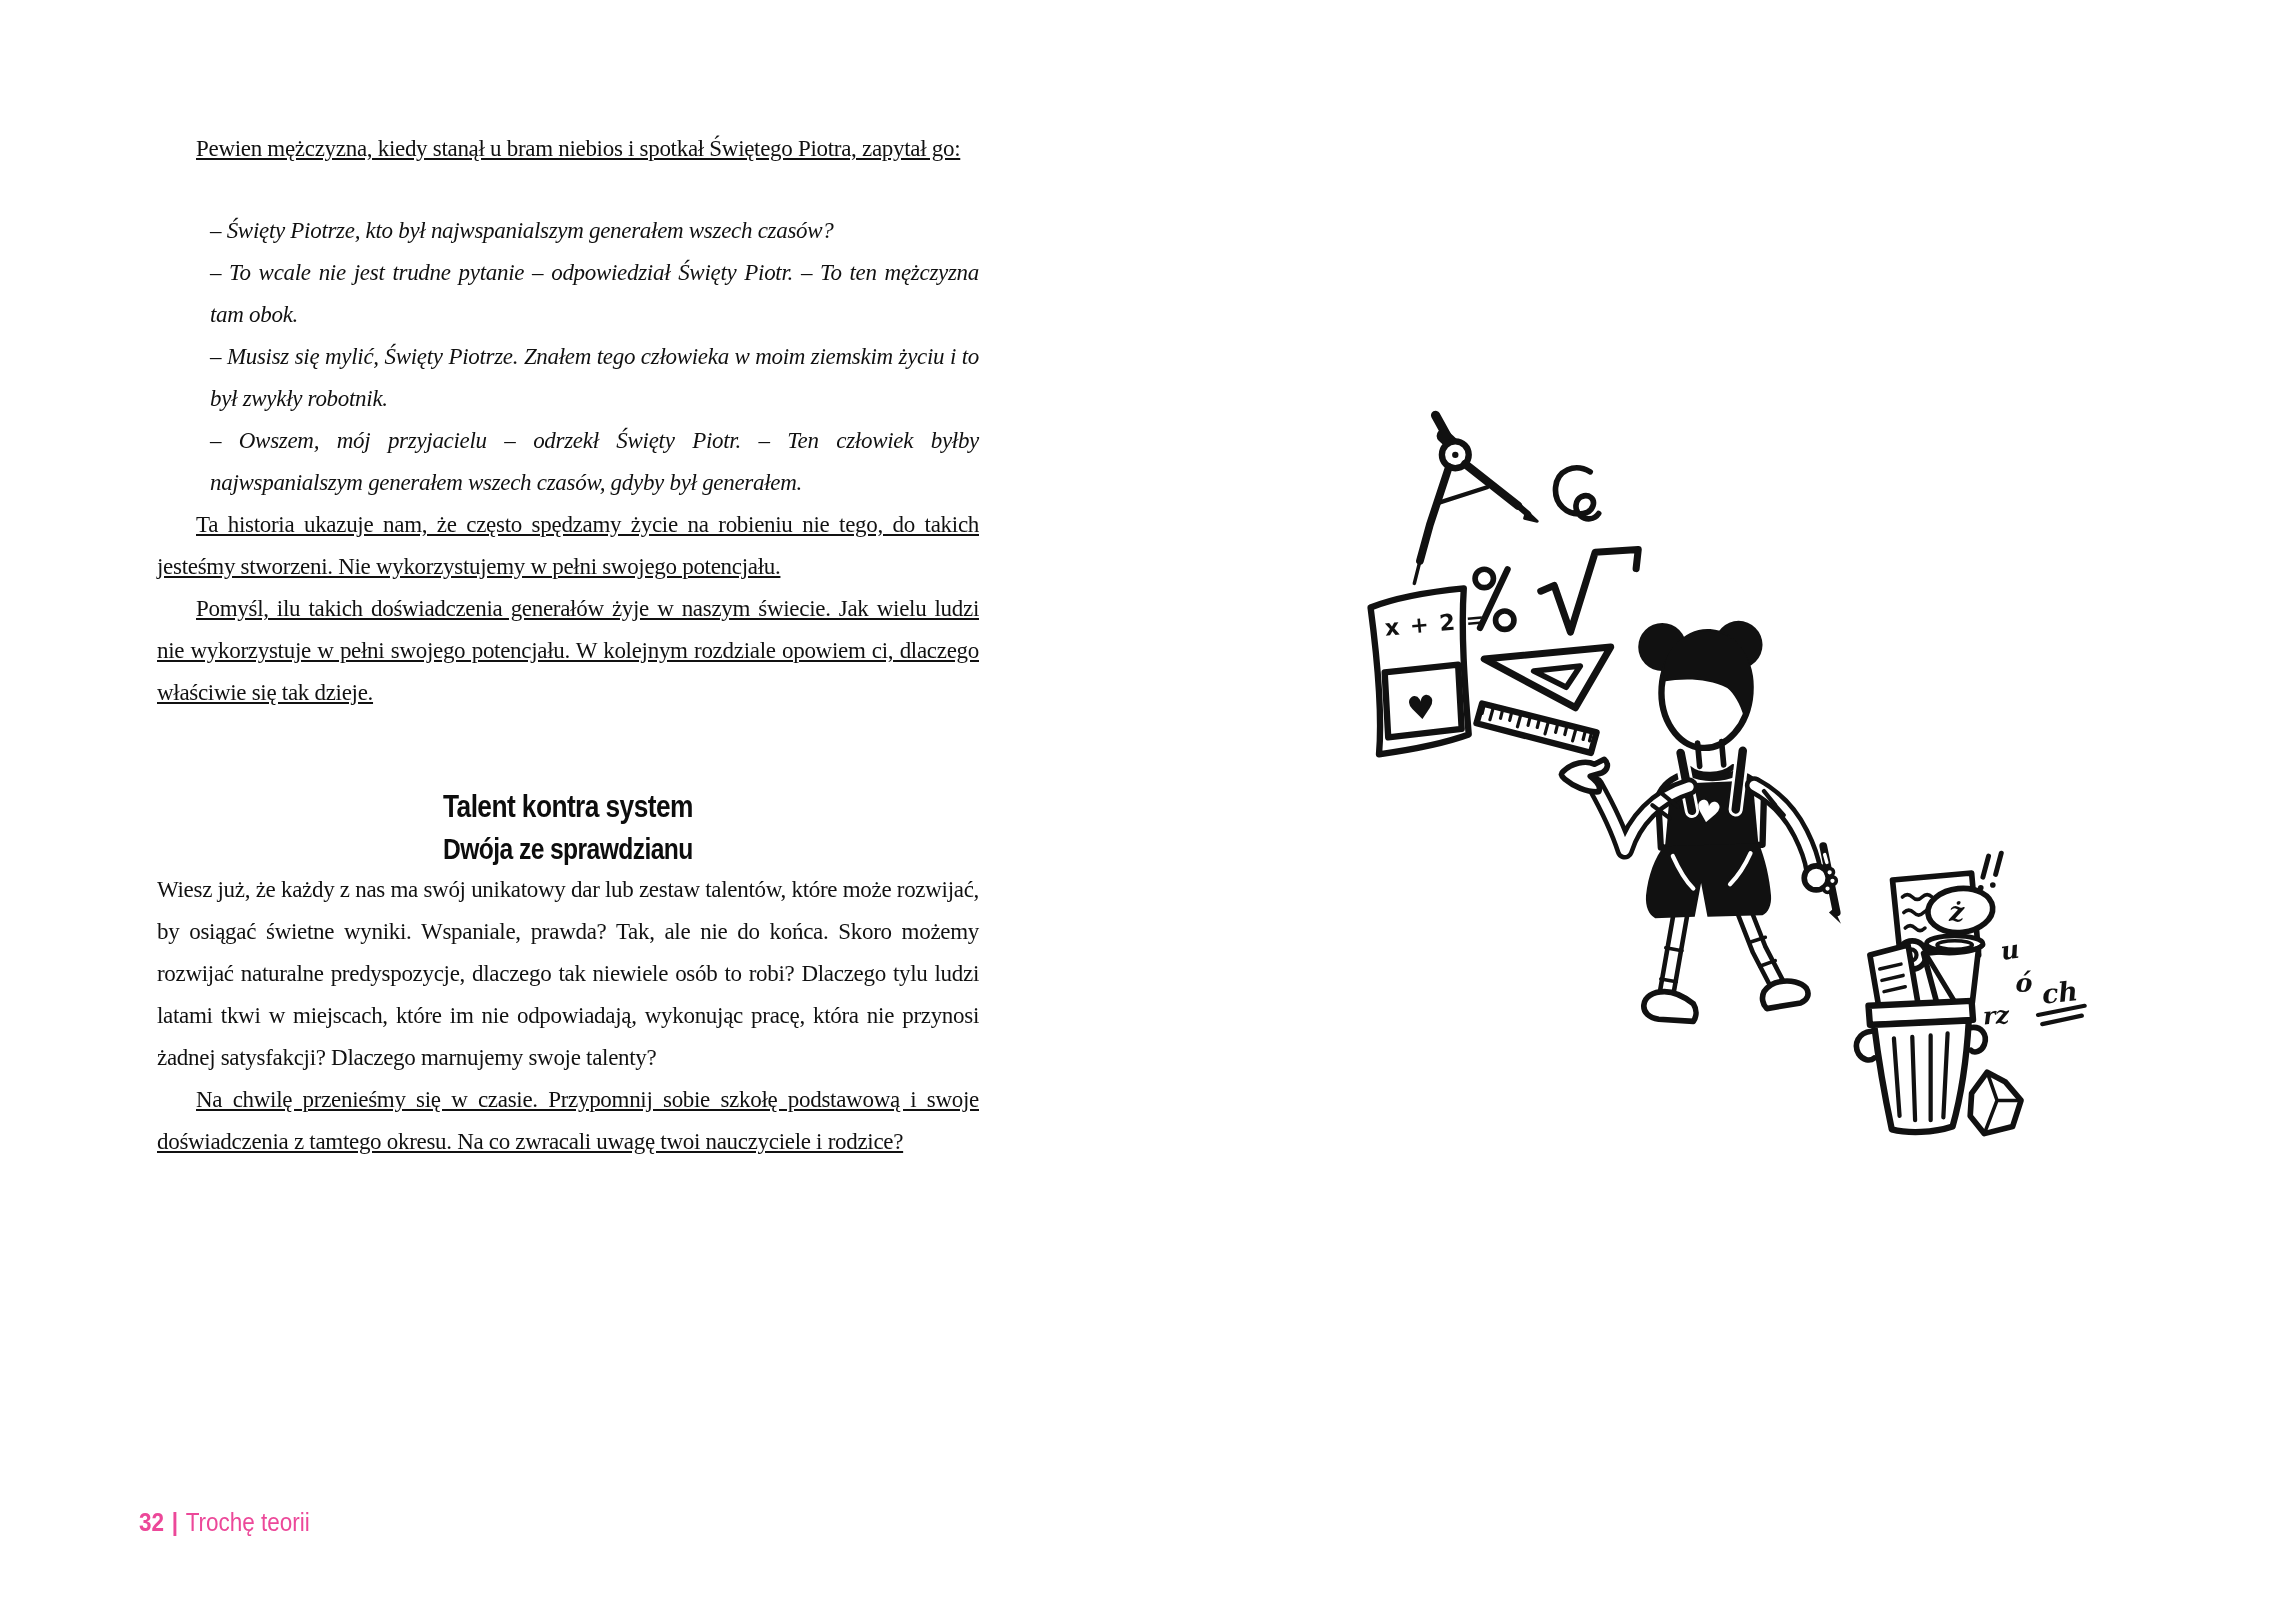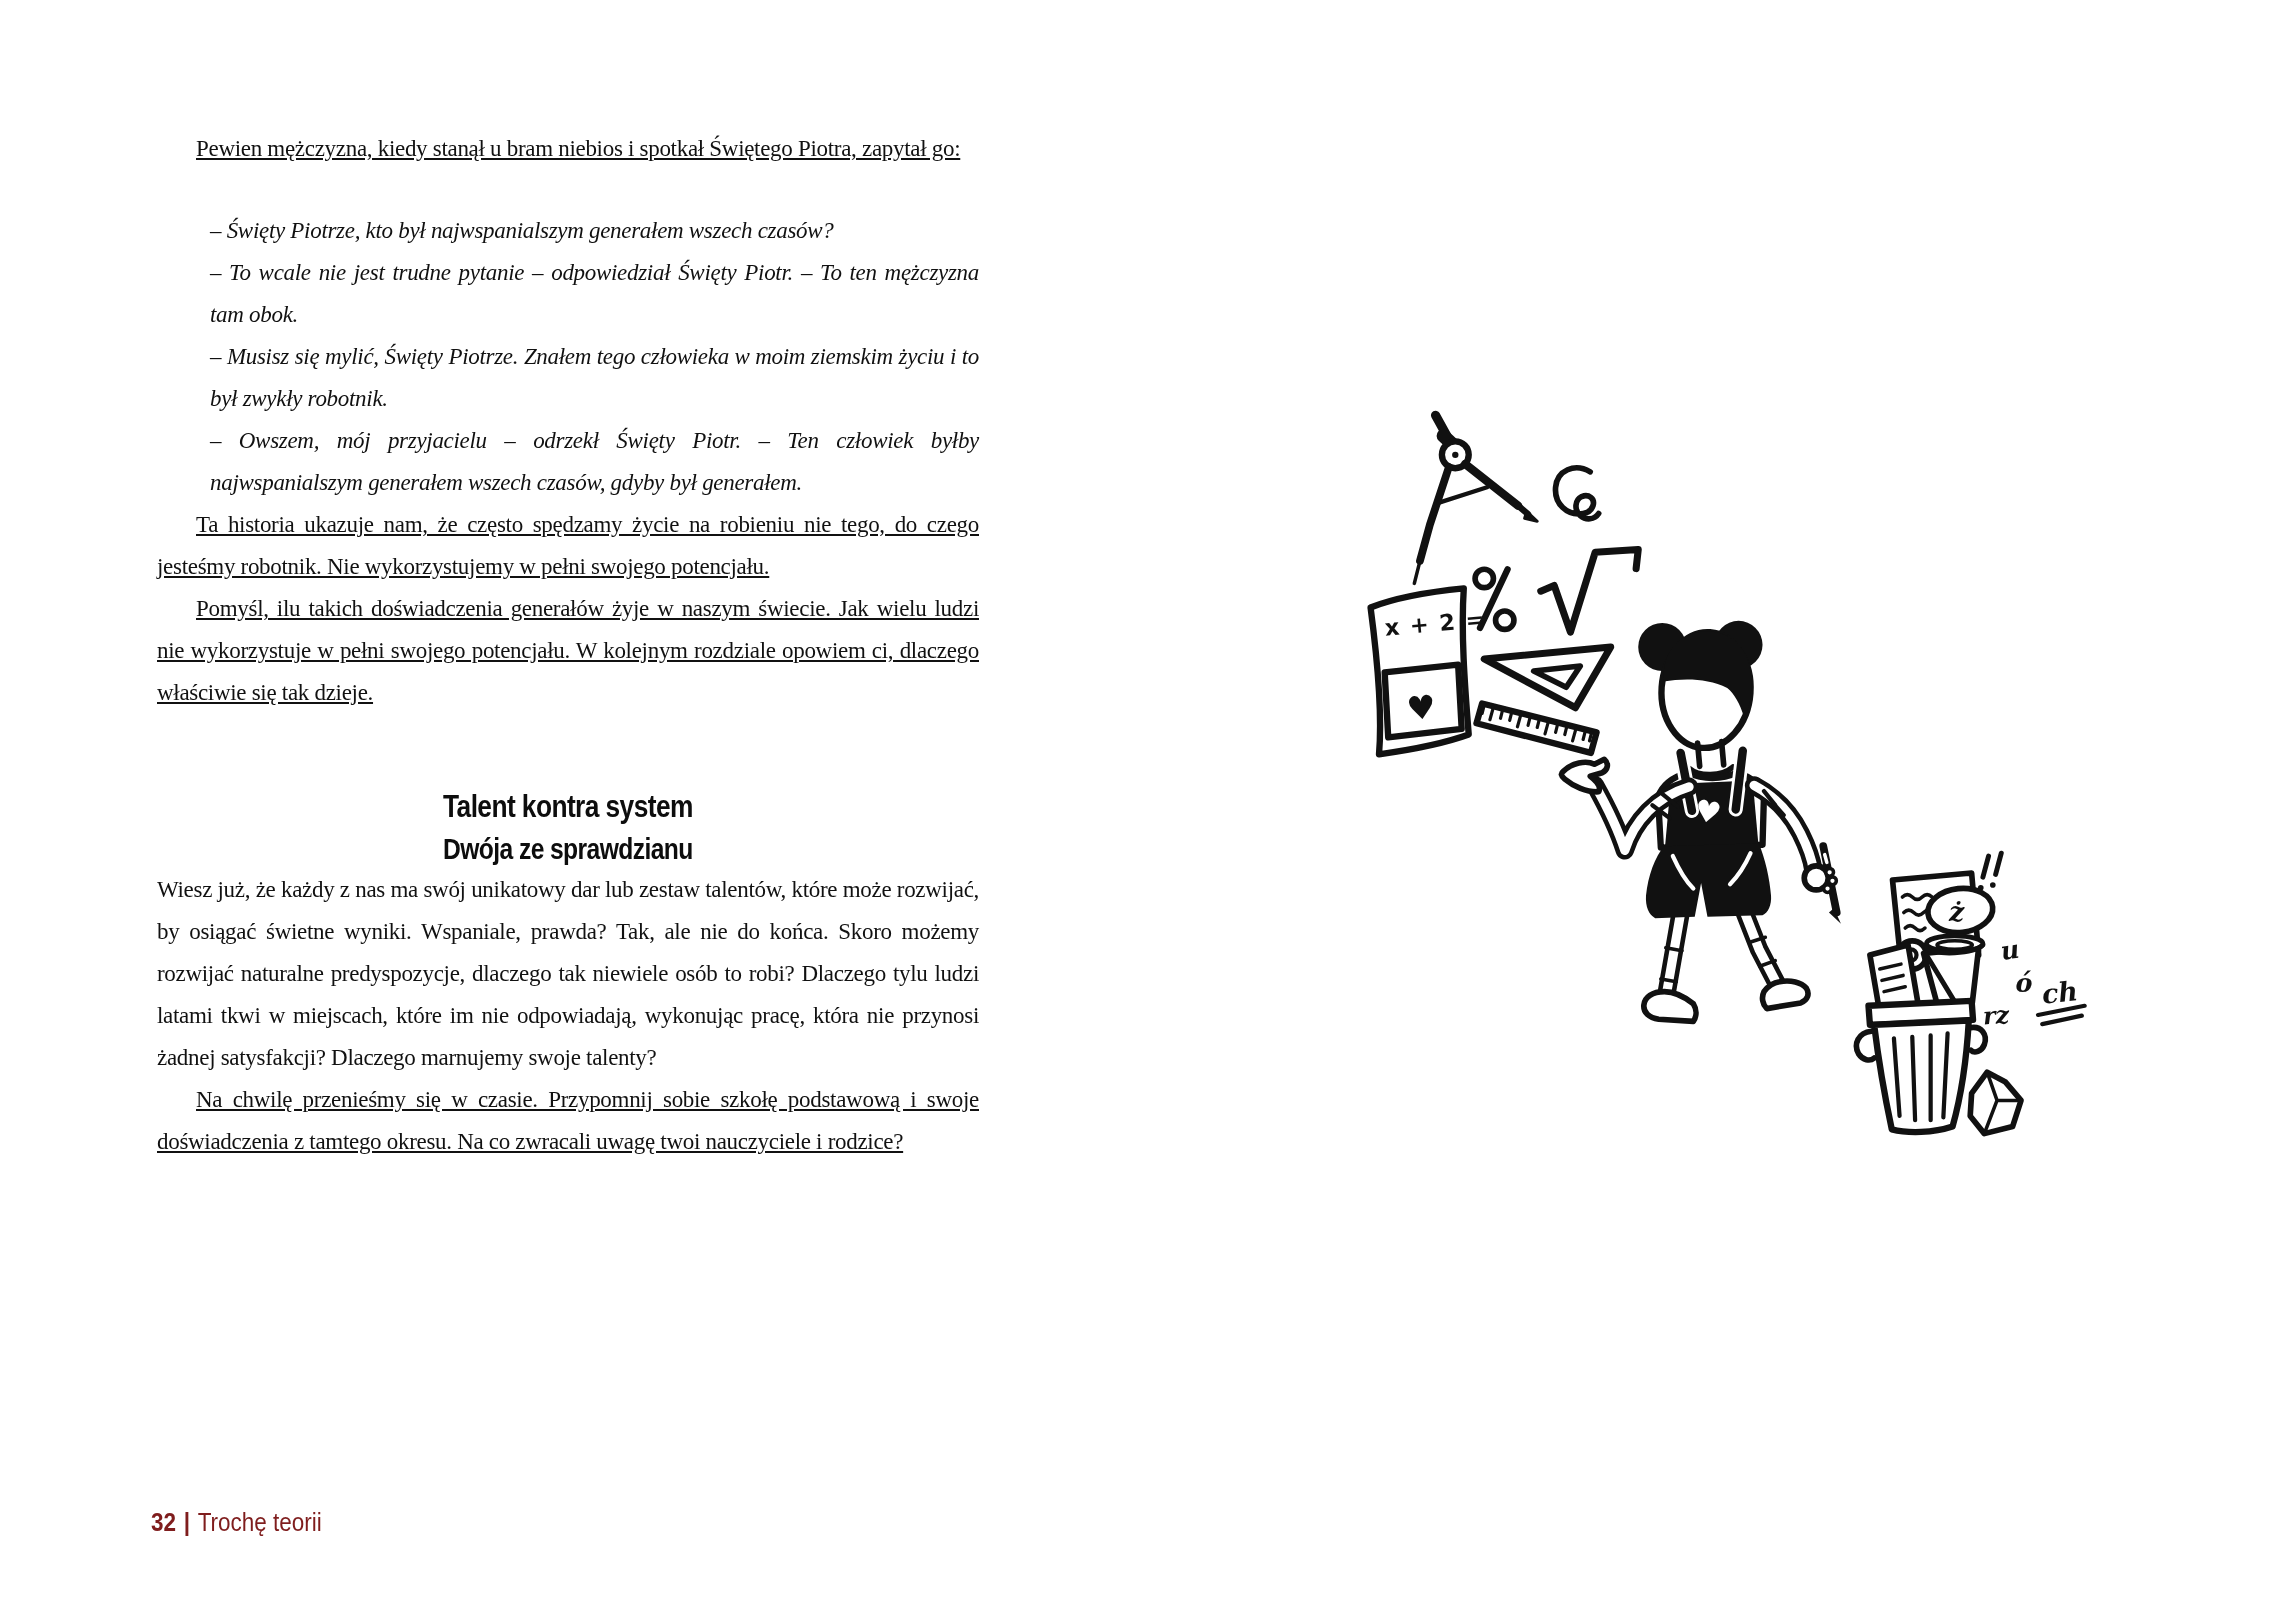--- a/index.html
+++ b/index.html
@@ -20,22 +20,22 @@
   .after-dialogue{margin-top:32px;}
   .section-heading,.sub-heading{
     text-align:center;font-family:"Liberation Sans",sans-serif;
     font-weight:bold;margin:0;color:#0d0d0d;
   }
   .section-heading{margin-top:71px;font-size:31px;line-height:44px;}
   .sub-heading{font-size:29px;line-height:40px;}
   .condensed{display:inline-block;transform:scaleX(0.85);transform-origin:center;letter-spacing:-0.7px;}
   .first-after-heading{margin-top:38px;}
   .footer{
-    position:absolute;left:151px;top:1508px;
-    font-family:"Liberation Sans",sans-serif;font-size:25px;color:#7f1d1d;
+    position:absolute;left:139px;top:1508px;
+    font-family:"Liberation Sans",sans-serif;font-size:25px;color:#ec4899;
     white-space:nowrap;
   }
   .footer .inner{display:inline-block;transform:scaleX(0.9);transform-origin:left center;}
   .footer .pgnum{font-weight:bold;}
   .footer .sep{font-weight:bold;margin:0 8.5px;}
   .illustration{position:absolute;left:1343px;top:392px;width:784px;height:784px;}
   .illustration svg{width:100%;height:100%;}
   svg text{font-family:"DejaVu Sans",sans-serif;}
   svg .hand{font-family:"DejaVu Serif",serif;font-style:italic;font-weight:bold;}
 </style>
@@ -47,21 +47,21 @@
   <div class="text-col">
     <p class="indent">Pewien mężczyzna, kiedy stanął u bram niebios i spotkał Świętego Piotra, zapytał go:</p>
 
     <div class="dialogue">
       <p>– Święty Piotrze, kto był najwspanialszym generałem wszech czasów?</p>
       <p>– To wcale nie jest trudne pytanie – odpowiedział Święty Piotr. – To ten mężczyzna tam obok.</p>
       <p>– Musisz się mylić, Święty Piotrze. Znałem tego człowieka w moim ziemskim życiu i to był zwykły robotnik.</p>
       <p>– Owszem, mój przyjacielu – odrzekł Święty Piotr. – Ten człowiek byłby najwspanialszym generałem wszech czasów, gdyby był generałem.</p>
     </div>
 
-    <p class="indent after-dialogue">Ta historia ukazuje nam, że często spędzamy życie na robieniu nie tego, do czego jesteśmy robotnik. Nie wykorzystujemy w pełni swojego potencjału.</p>
+    <p class="indent after-dialogue">Ta historia ukazuje nam, że często spędzamy życie na robieniu nie tego, do takich jesteśmy stworzeni. Nie wykorzystujemy w pełni swojego potencjału.</p>
     <p class="indent">Pomyśl, ilu takich doświadczenia generałów żyje w naszym świecie. Jak wielu ludzi nie wykorzystuje w pełni swojego potencjału. W kolejnym rozdziale opowiem ci, dlaczego właściwie się tak dzieje.</p>
 
     <h1 class="section-heading"><span class="condensed">Talent kontra system</span></h1>
 
     <h2 class="sub-heading"><span class="condensed">Dwója ze sprawdzianu</span></h2>
 
     <p class="first-after-heading">Wiesz już, że każdy z nas ma swój unikatowy dar lub zestaw talentów, które może rozwijać, by osiągać świetne wyniki. Wspaniale, prawda? Tak, ale nie do końca. Skoro możemy rozwijać naturalne predyspozycje, dlaczego tak niewiele osób to robi? Dlaczego tylu ludzi latami tkwi w miejscach, które im nie odpowiadają, wykonując pracę, która nie przynosi żadnej satysfakcji? Dlaczego marnujemy swoje talenty?</p>
     <p class="indent">Na chwilę przenieśmy się w czasie. Przypomnij sobie szkołę podstawową i swoje doświadczenia z tamtego okresu. Na co zwracali uwagę twoi nauczyciele i rodzice?</p>
   </div>
 

